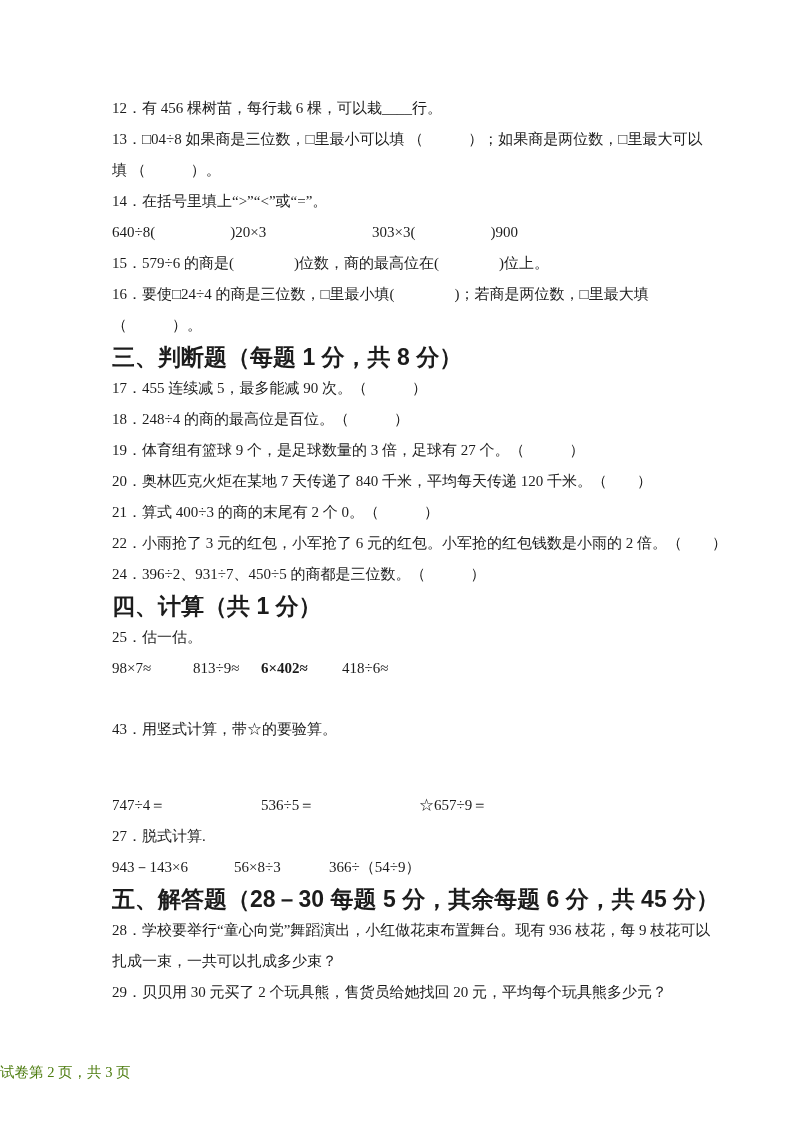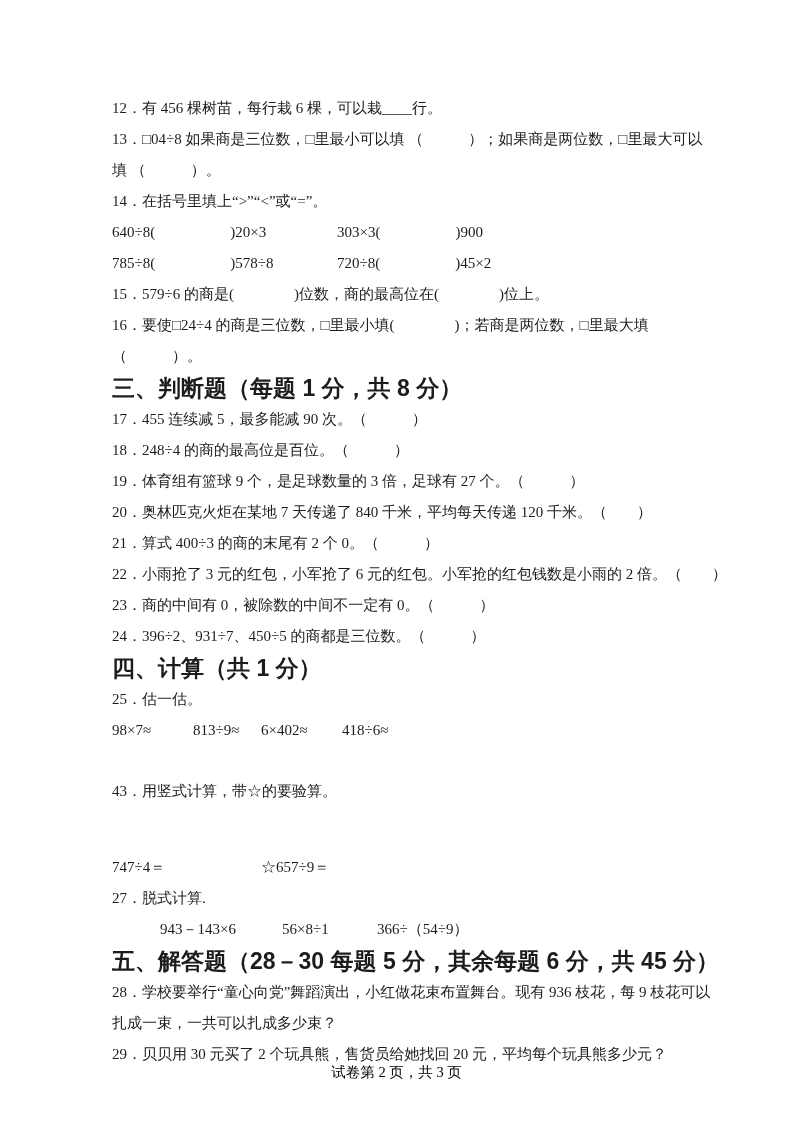--- a/index.html
+++ b/index.html
@@ -19,104 +19,100 @@
     line-height:31px;
     white-space:nowrap;
   }
   .heading {
     font-weight:bold;
     font-size:23px;
     line-height:32px;
     white-space:nowrap;
     font-family:"Liberation Sans","DejaVu Sans",sans-serif;
   }
-  .pair-row { display:flex; line-height:31px; }
+  .pair-row { display:flex; line-height:31px;gap:35px; }
   .pair-row .cell-left { width:225px; white-space:nowrap; }
   .pair-row .cell-right { white-space:nowrap; }
   .est-row { display:flex; line-height:31px; }
   .est-row span { white-space:nowrap; }
   .est-row span:nth-child(1) { width:81px; }
   .est-row span:nth-child(2) { width:68px; }
-  .est-row span:nth-child(3) { width:81px; }
+  .est-row span:nth-child(3) { width:81px;font-weight:bold; }
   .vert-row { display:flex; line-height:31px;margin-top:45px; }
   .vert-row span { white-space:nowrap; }
   .vert-row span:nth-child(1) { width:149px; }
   .vert-row span:nth-child(2) { width:158px; }
   .step-row { display:flex; line-height:31px; }
   .step-row span { white-space:nowrap; }
-  .step-row span:nth-child(1) { width:122px;margin-left:48px; }
+  .step-row span:nth-child(1) { width:122px; }
   .step-row span:nth-child(2) { width:95px; }
   .spacer-work { height:30px; }
   .footer {
     position:absolute;
     left:0; right:0;
     top:1063px;
-    text-align:center;
+    text-align:left;
     font-size:14.5px;
-    color:#000000;
+    color:#4d7c0f;
   }
 </style>
 </head>
 <body>
 
 <div class="page">
 
   <div class="line">12．有 456 棵树苗，每行栽 6 棵，可以栽____行。</div>
 
   <div class="line">13．□04÷8 如果商是三位数，□里最小可以填 （　　　）；如果商是两位数，□里最大可以</div>
   <div class="line">填 （　　　）。</div>
 
   <div class="line">14．在括号里填上“&gt;”“&lt;”或“=”。</div>
   <div class="pair-row">
     <span class="cell-left">640÷8(　　　　　)20×3</span>
     <span class="cell-right">303×3(　　　　　)900</span>
   </div>
-  <div class="pair-row">
-    <span class="cell-left">785÷8(　　　　　)578÷8</span>
-    <span class="cell-right">720÷8(　　　　　)45×2</span>
-  </div>
 
   <div class="line">15．579÷6 的商是(　　　　)位数，商的最高位在(　　　　)位上。</div>
 
   <div class="line">16．要使□24÷4 的商是三位数，□里最小填(　　　　)；若商是两位数，□里最大填</div>
   <div class="line">（　　　）。</div>
 
   <div class="heading">三、判断题（每题 1 分，共 8 分）</div>
 
   <div class="line">17．455 连续减 5，最多能减 90 次。（　　　）</div>
   <div class="line">18．248÷4 的商的最高位是百位。（　　　）</div>
   <div class="line">19．体育组有篮球 9 个，是足球数量的 3 倍，足球有 27 个。（　　　）</div>
   <div class="line">20．奥林匹克火炬在某地 7 天传递了 840 千米，平均每天传递 120 千米。（　　）</div>
   <div class="line">21．算式 400÷3 的商的末尾有 2 个 0。（　　　）</div>
   <div class="line">22．小雨抢了 3 元的红包，小军抢了 6 元的红包。小军抢的红包钱数是小雨的 2 倍。（　　）</div>
-  <div class="line">23．商的中间有 0，被除数的中间不一定有 0。（　　　）</div>
   <div class="line">24．396÷2、931÷7、450÷5 的商都是三位数。（　　　）</div>
 
   <div class="heading">四、计算（共 1 分）</div>
 
   <div class="line">25．估一估。</div>
   <div class="est-row">
     <span>98×7≈</span>
     <span>813÷9≈</span>
     <span>6×402≈</span>
     <span>418÷6≈</span>
   </div>
 
   <div class="spacer-work"></div>
 
   <div class="line">43．用竖式计算，带☆的要验算。</div>
   <div class="vert-row">
     <span>747÷4＝</span>
+    <span>536÷5＝</span>
     <span>☆657÷9＝</span>
   </div>
 
   <div class="line">27．脱式计算.</div>
   <div class="step-row">
     <span>943－143×6</span>
-    <span>56×8÷1</span>
+    <span>56×8÷3</span>
     <span>366÷（54÷9）</span>
   </div>
 
   <div class="heading">五、解答题（28－30 每题 5 分，其余每题 6 分，共 45 分）</div>
 
   <div class="line">28．学校要举行“童心向党”舞蹈演出，小红做花束布置舞台。现有 936 枝花，每 9 枝花可以</div>
   <div class="line">扎成一束，一共可以扎成多少束？</div>
 
   <div class="line">29．贝贝用 30 元买了 2 个玩具熊，售货员给她找回 20 元，平均每个玩具熊多少元？</div>
 

